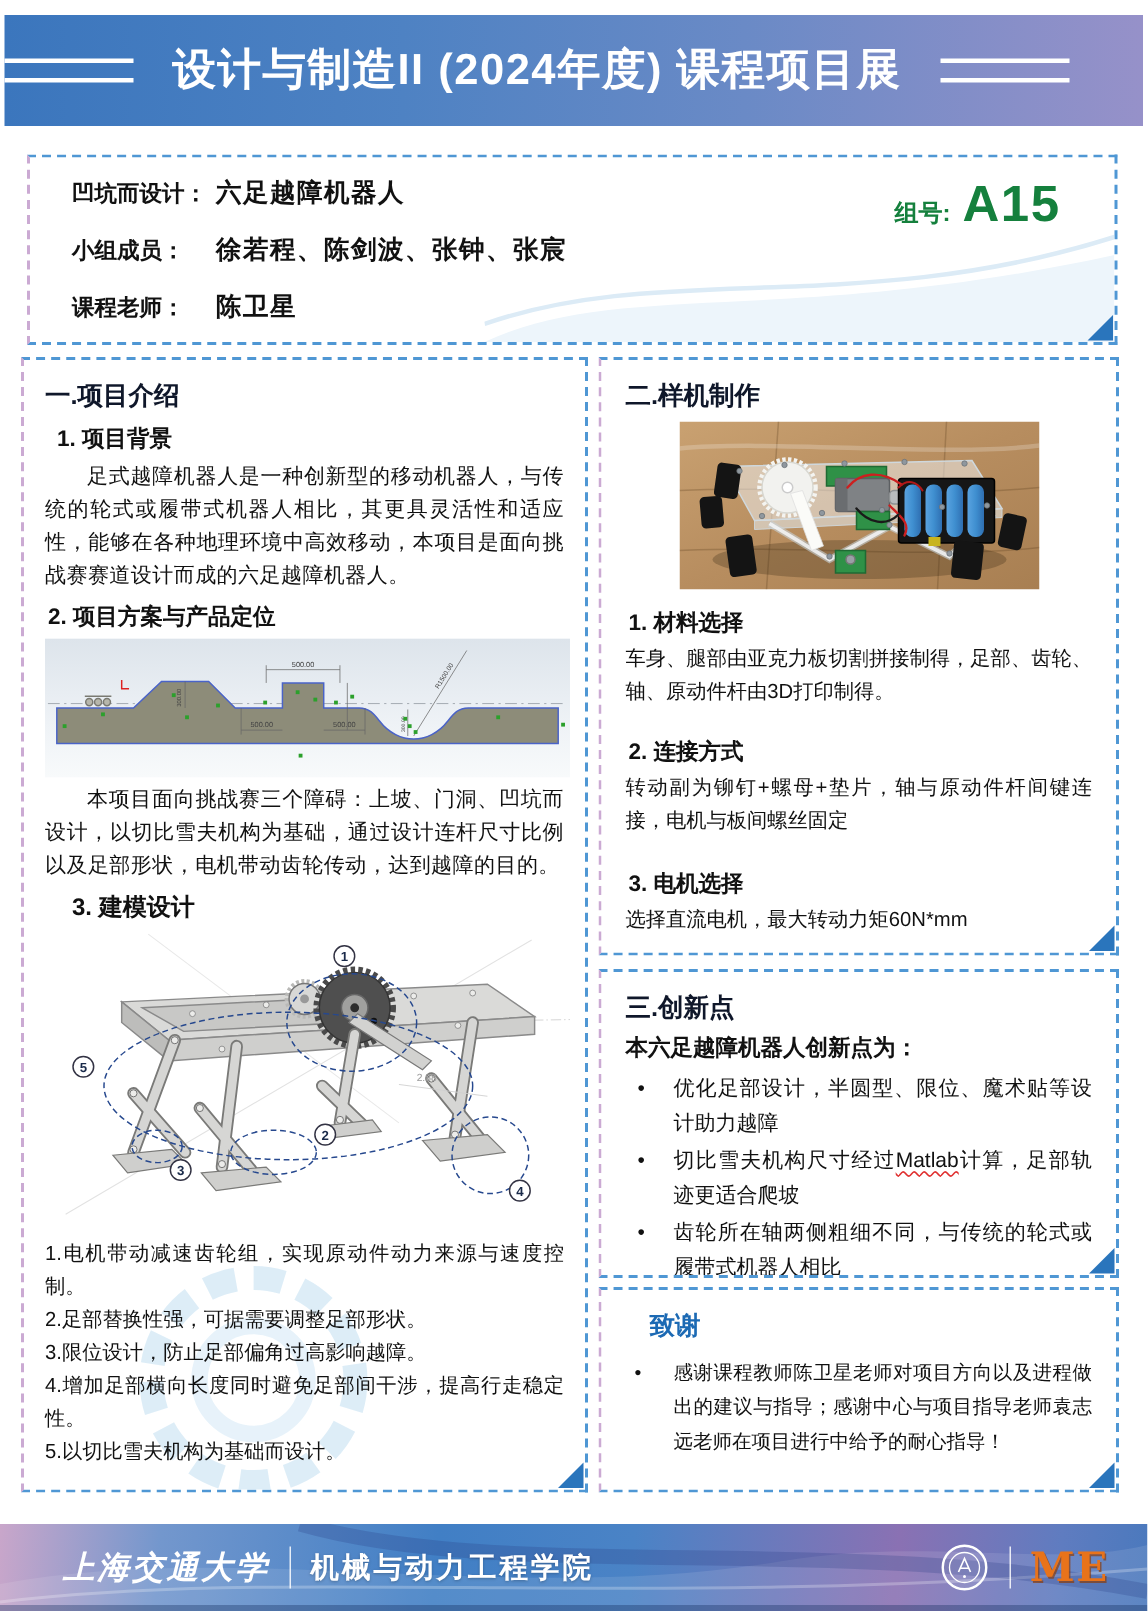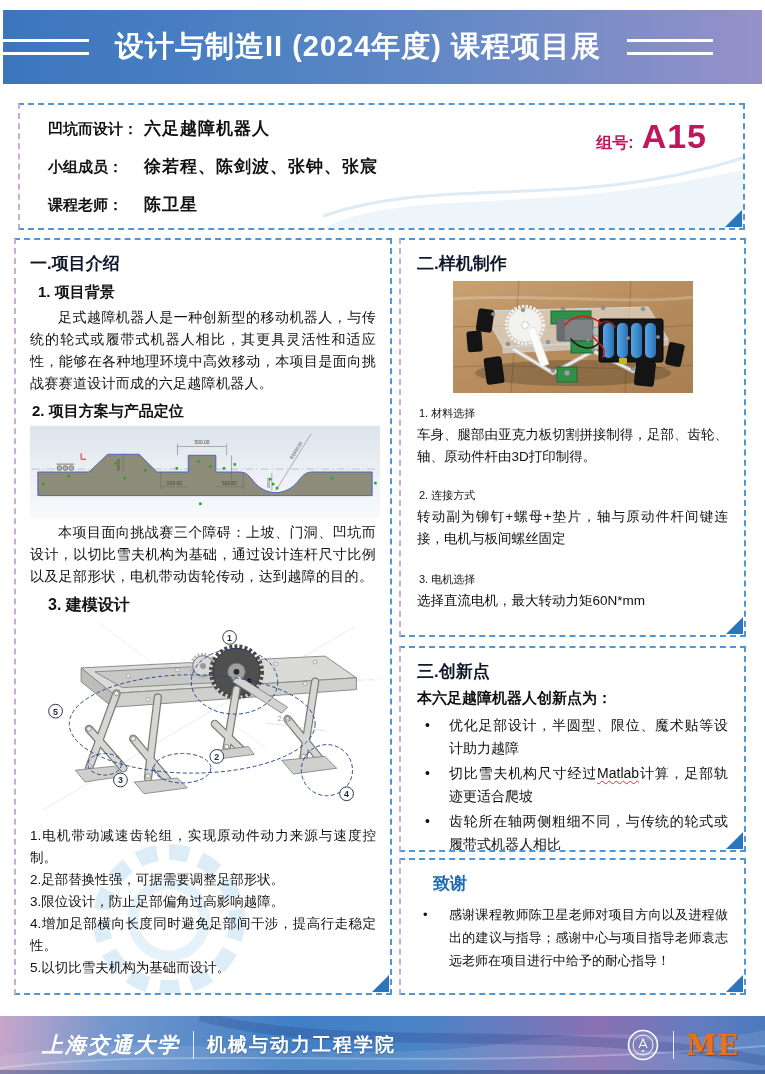--- a/index.html
+++ b/index.html
@@ -23,39 +23,39 @@
     background:#fff;box-sizing:border-box;overflow:hidden;
   }
   .corner{position:absolute;right:1px;bottom:1px;width:0;height:0;
     border-left:17px solid transparent;border-bottom:17px solid #2a75bc;}
 
   
   #info-box{top:103px;left:18px;width:727px;height:127px;padding:12px 28px;}
   .info-row{display:flex;align-items:baseline;height:38px;}
   .info-label{font-size:15px;font-weight:bold;width:96px;flex:none;}
   .info-value{font-size:17px;font-weight:bold;letter-spacing:1px;}
-  .group{position:absolute;top:14px;right:36px;display:flex;align-items:baseline;gap:8px;color:#be185d;}
+  .group{position:absolute;top:14px;right:36px;display:flex;align-items:baseline;gap:8px;color:#15803d;}
   .group-label{font-size:16px;font-weight:bold;}
   .group-value{font-size:34px;font-weight:bold;letter-spacing:1px;line-height:1;}
   .info-wave{position:absolute;right:0;bottom:0;pointer-events:none;}
 
   
   #left-box{top:238px;left:14px;width:378px;height:757px;padding:6px 14px;}
   #make-box{top:238px;left:399px;width:347px;height:399px;padding:6px 16px;}
   #innov-box{top:646px;left:399px;width:347px;height:206px;padding:6px 16px;}
   #thanks-box{top:858px;left:399px;width:347px;height:137px;padding:6px 16px;}
   .content{position:relative;z-index:1;}
 
   .sec-title{font-size:17px;font-weight:bold;margin:6px 0 6px;color:#0f172a;}
   .sub-title{font-size:15px;font-weight:bold;margin:8px 0 4px 8px;}
   .body-p{font-size:14px;line-height:22px;text-align:justify;text-indent:2em;margin:2px 0;letter-spacing:.3px;}
   .notes p{font-size:13.5px;line-height:22px;margin:0;text-align:justify;}
   .fig{display:block;margin:4px auto 2px;}
 
-  .mk-title{font-size:11px;font-weight:normal;margin:13px 0 3px 2px;}
+  .mk-title{font-size:15px;font-weight:bold;margin:13px 0 3px 2px;}
   .mk-text{font-size:13.5px;line-height:22px;text-align:justify;margin:0 0 2px;}
 
   .innov-intro{font-size:15px;font-weight:bold;margin:6px 0 6px;}
   .bullet-row{display:flex;font-size:14px;line-height:23px;margin:0 0 2px;}
   .bullet-mark{width:10px;margin:0 14px 0 8px;flex:none;}
   .bullet-text{flex:1;text-align:justify;}
   .wavy{text-decoration:underline;text-decoration-style:wavy;text-decoration-color:#e03030;text-decoration-thickness:1px;text-underline-offset:2px;}
 
   .thanks-title{color:#1c6ab4;font-size:17px;font-weight:bold;margin:6px 16px 8px;}
   .thanks-row{display:flex;font-size:13px;line-height:23px;}

